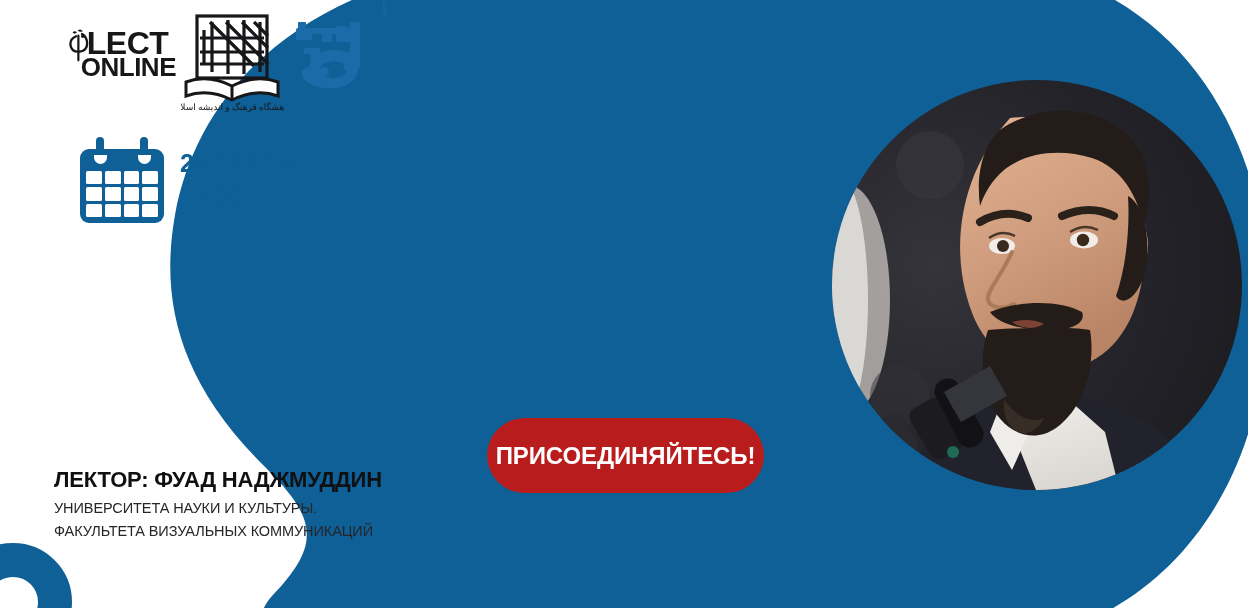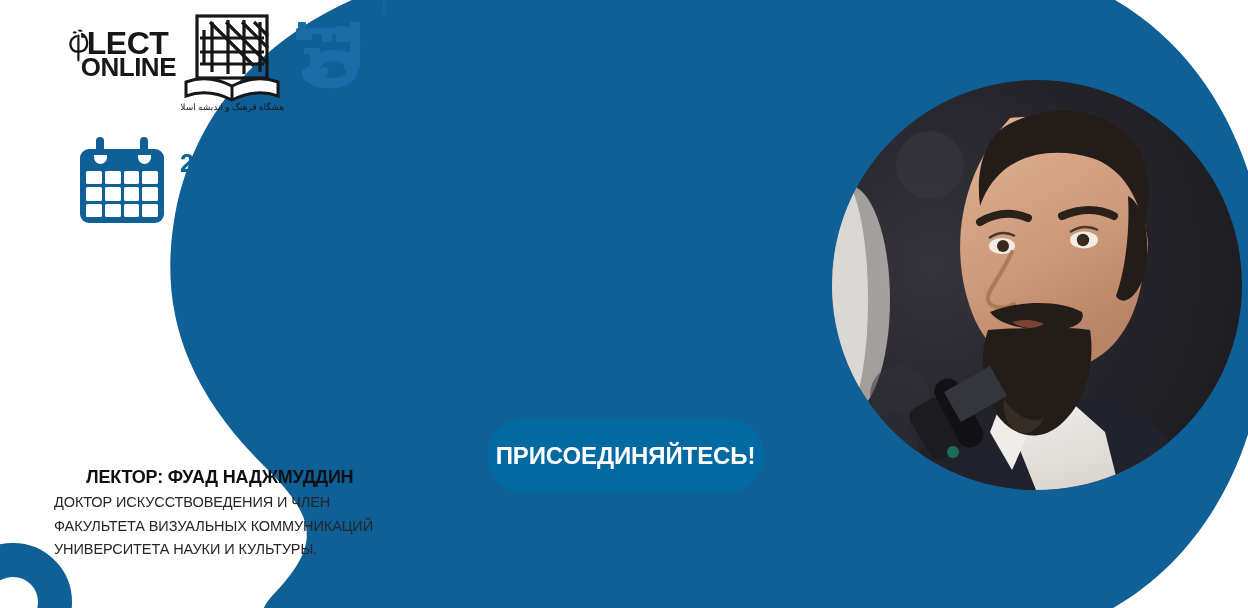--- a/index.html
+++ b/index.html
@@ -206,46 +206,45 @@
   
   .lecturer {
     position: absolute;
     left: 54px;
     top: 466px;
     width: 360px;
   }
   .lecturer-name {
     font-family: "Liberation Sans", sans-serif;
     font-weight: bold;
-    font-size: 18px;
+    font-size: 22px;
     color: #101013;
     letter-spacing: -0.2px;
     line-height: 1.3;
     white-space: nowrap;
-    margin-left: 32px;
   }
   .lecturer-desc {
     font-family: "Liberation Sans", sans-serif;
     font-weight: normal;
     font-size: 14.5px;
     color: #26262a;
     letter-spacing: -0.1px;
     line-height: 1.62;
     margin-top: 2px;
   }
   .lecturer-desc div { white-space: nowrap; }
 
   
   .cta {
     position: absolute;
     left: 487px;
     top: 418px;
     width: 277px;
     height: 75px;
-    background: #0369a1;
+    background: #b91c1c;
     border-radius: 38px;
     display: flex;
     align-items: center;
     justify-content: center;
     border: none;
     cursor: pointer;
     padding: 0;
   }
   .cta span {
     font-family: "Liberation Sans", sans-serif;
@@ -446,19 +445,18 @@
   </div>
 
 
   <button class="cta">
     <span>ПРИСОЕДИНЯЙТЕСЬ!</span>
   </button>
 
   <div class="lecturer">
     <div class="lecturer-name">ЛЕКТОР: ФУАД НАДЖМУДДИН</div>
     <div class="lecturer-desc">
-      <div>ДОКТОР ИСКУССТВОВЕДЕНИЯ И ЧЛЕН</div>
+      <div>УНИВЕРСИТЕТА НАУКИ И КУЛЬТУРЫ.</div>
       <div>ФАКУЛЬТЕТА ВИЗУАЛЬНЫХ КОММУНИКАЦИЙ</div>
-      <div>УНИВЕРСИТЕТА НАУКИ И КУЛЬТУРЫ.</div>
     </div>
   </div>
 
 </div>
 
 </body></html>

